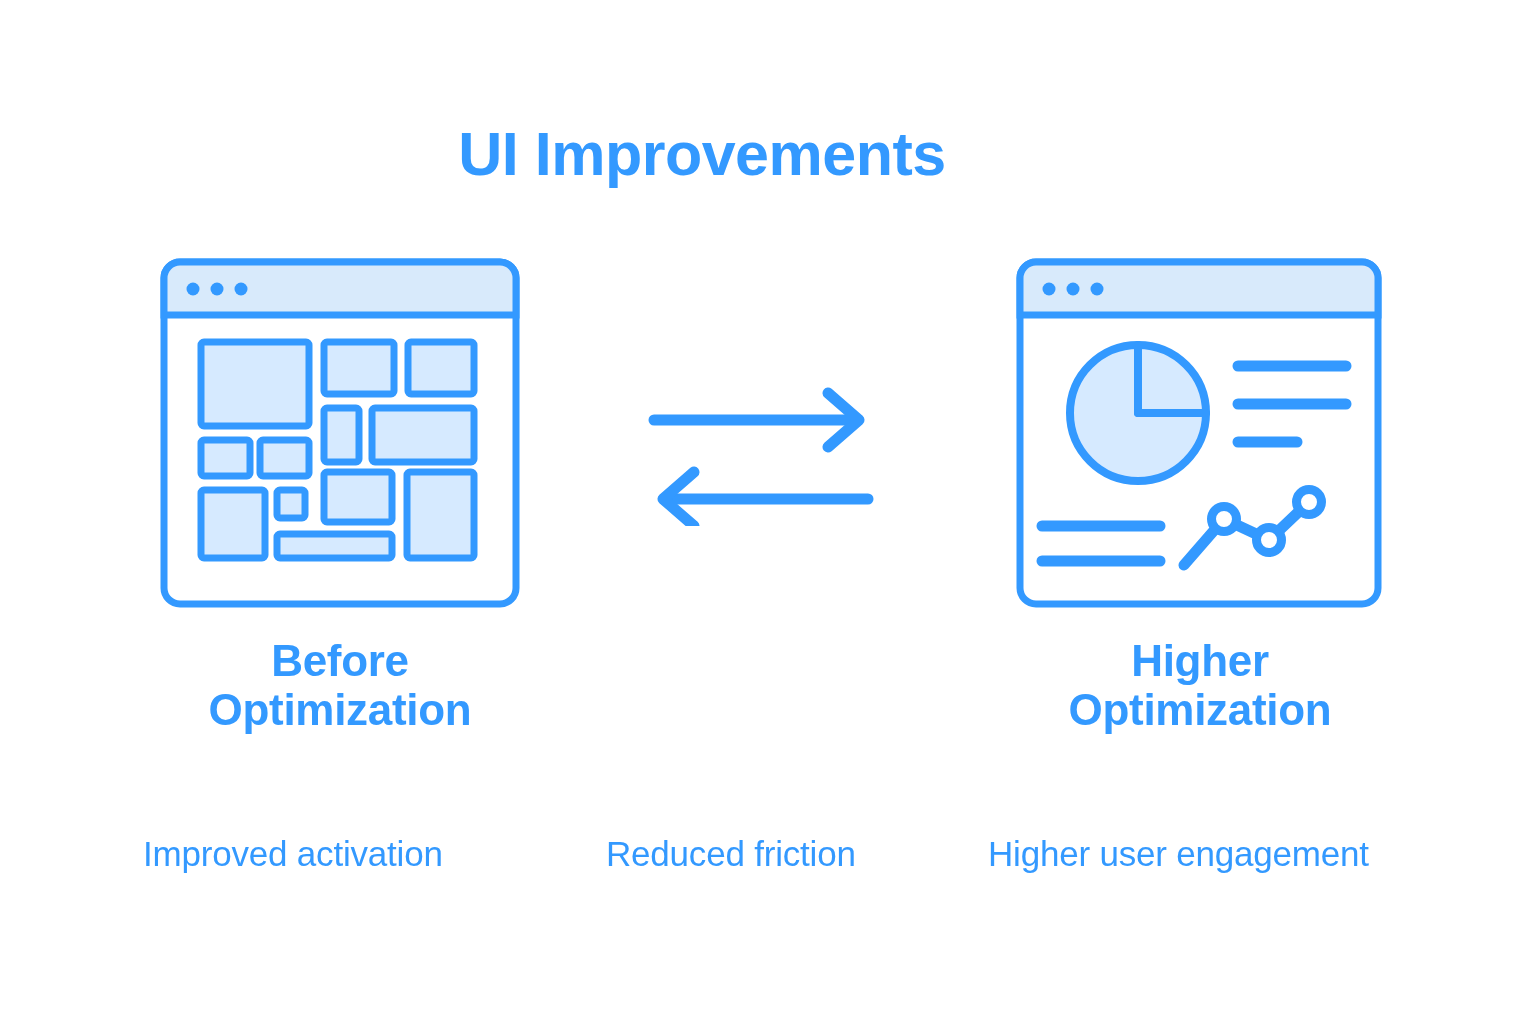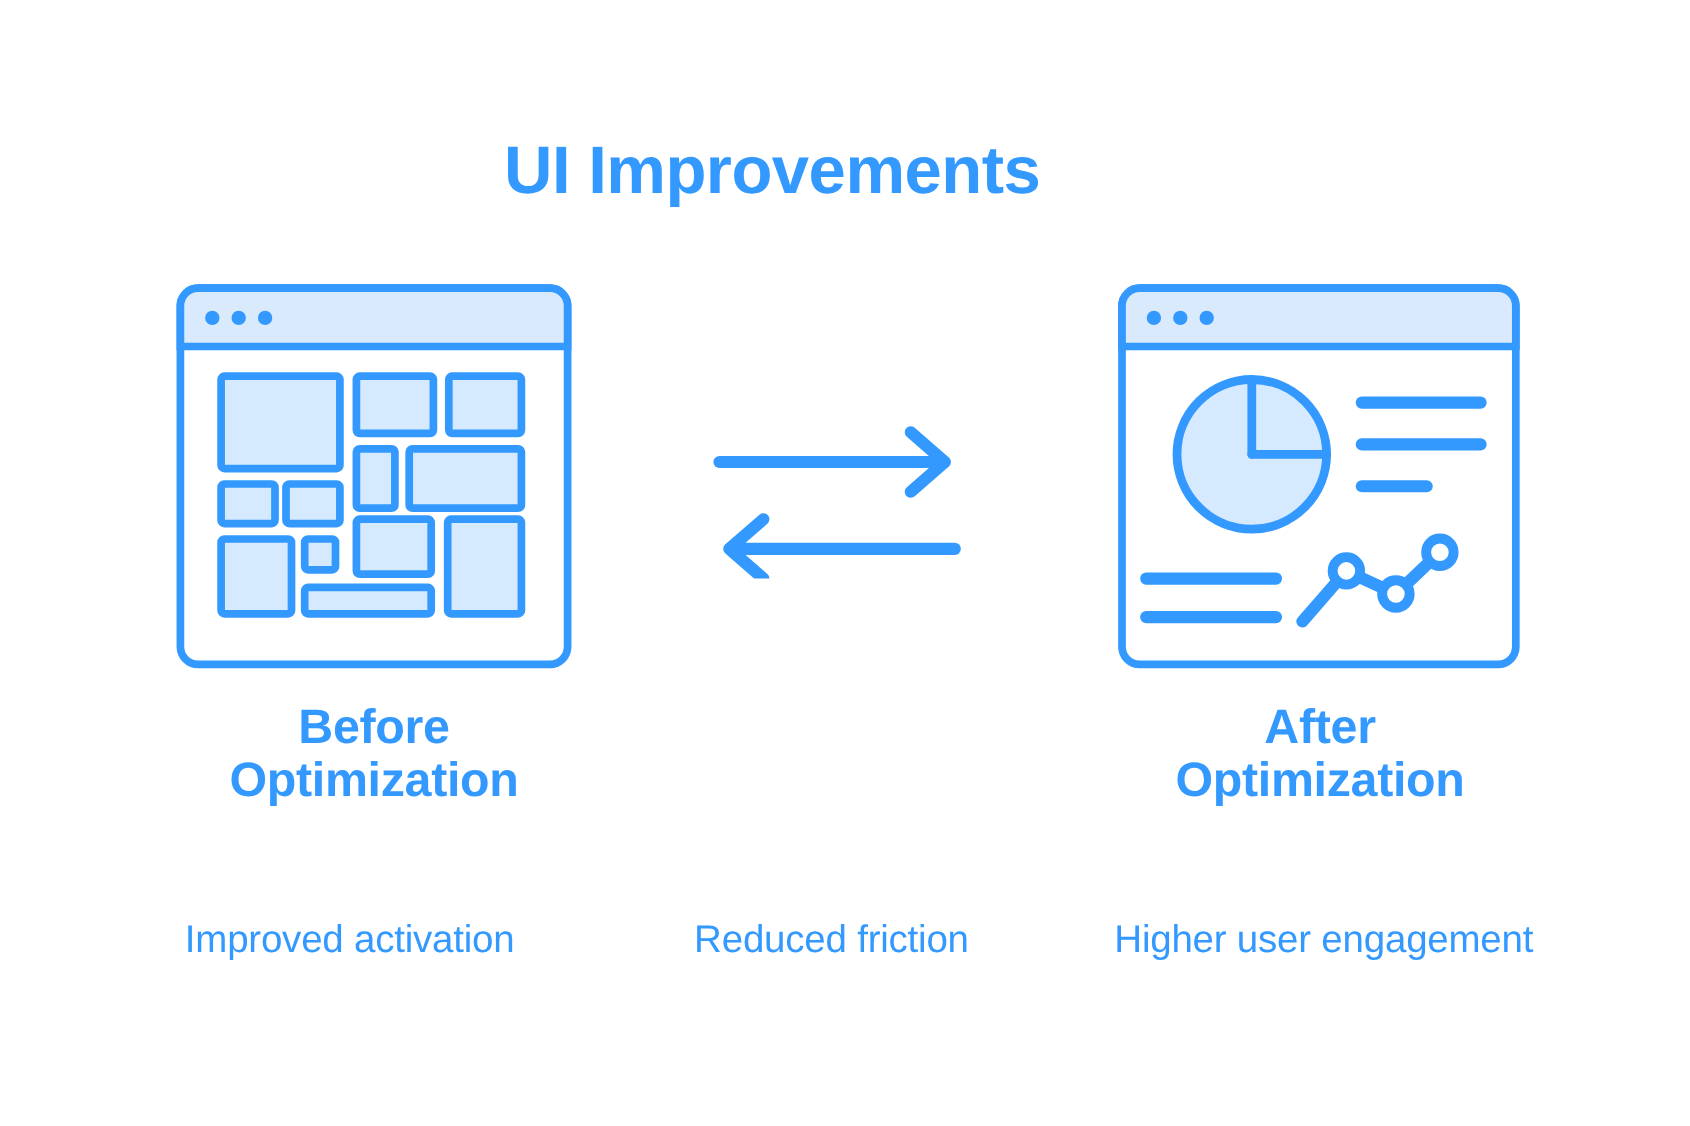--- a/index.html
+++ b/index.html
@@ -77,21 +77,20 @@
     height: 56px;
   }
   .footnote {
     position: absolute;
     font-size: 35px;
     font-weight: 400;
     color: #3399ff;
     white-space: nowrap;
     letter-spacing: -0.2px;
     line-height: 1;
-    margin-left: 25px;
   }
   .fn-1 { left: 143px; }
   .fn-2 { left: 606px; }
   .fn-3 { left: 988px; }
 </style>
 </head>
 <body>
 
 <div id="stage">
 
@@ -179,21 +178,21 @@
       </g>
     </svg>
   </div>
 
   <div class="caption-big caption-before">
     <div>Before</div>
     <div>Optimization</div>
   </div>
 
   <div class="caption-big caption-after">
-    <div>After</div>
+    <div>Higher</div>
     <div>Optimization</div>
   </div>
 
   <div class="footnotes">
     <div class="footnote fn-1">Improved activation</div>
     <div class="footnote fn-3">Higher user engagement</div>
     <div class="footnote fn-2">Reduced friction</div>
   </div>
 
 </div>

